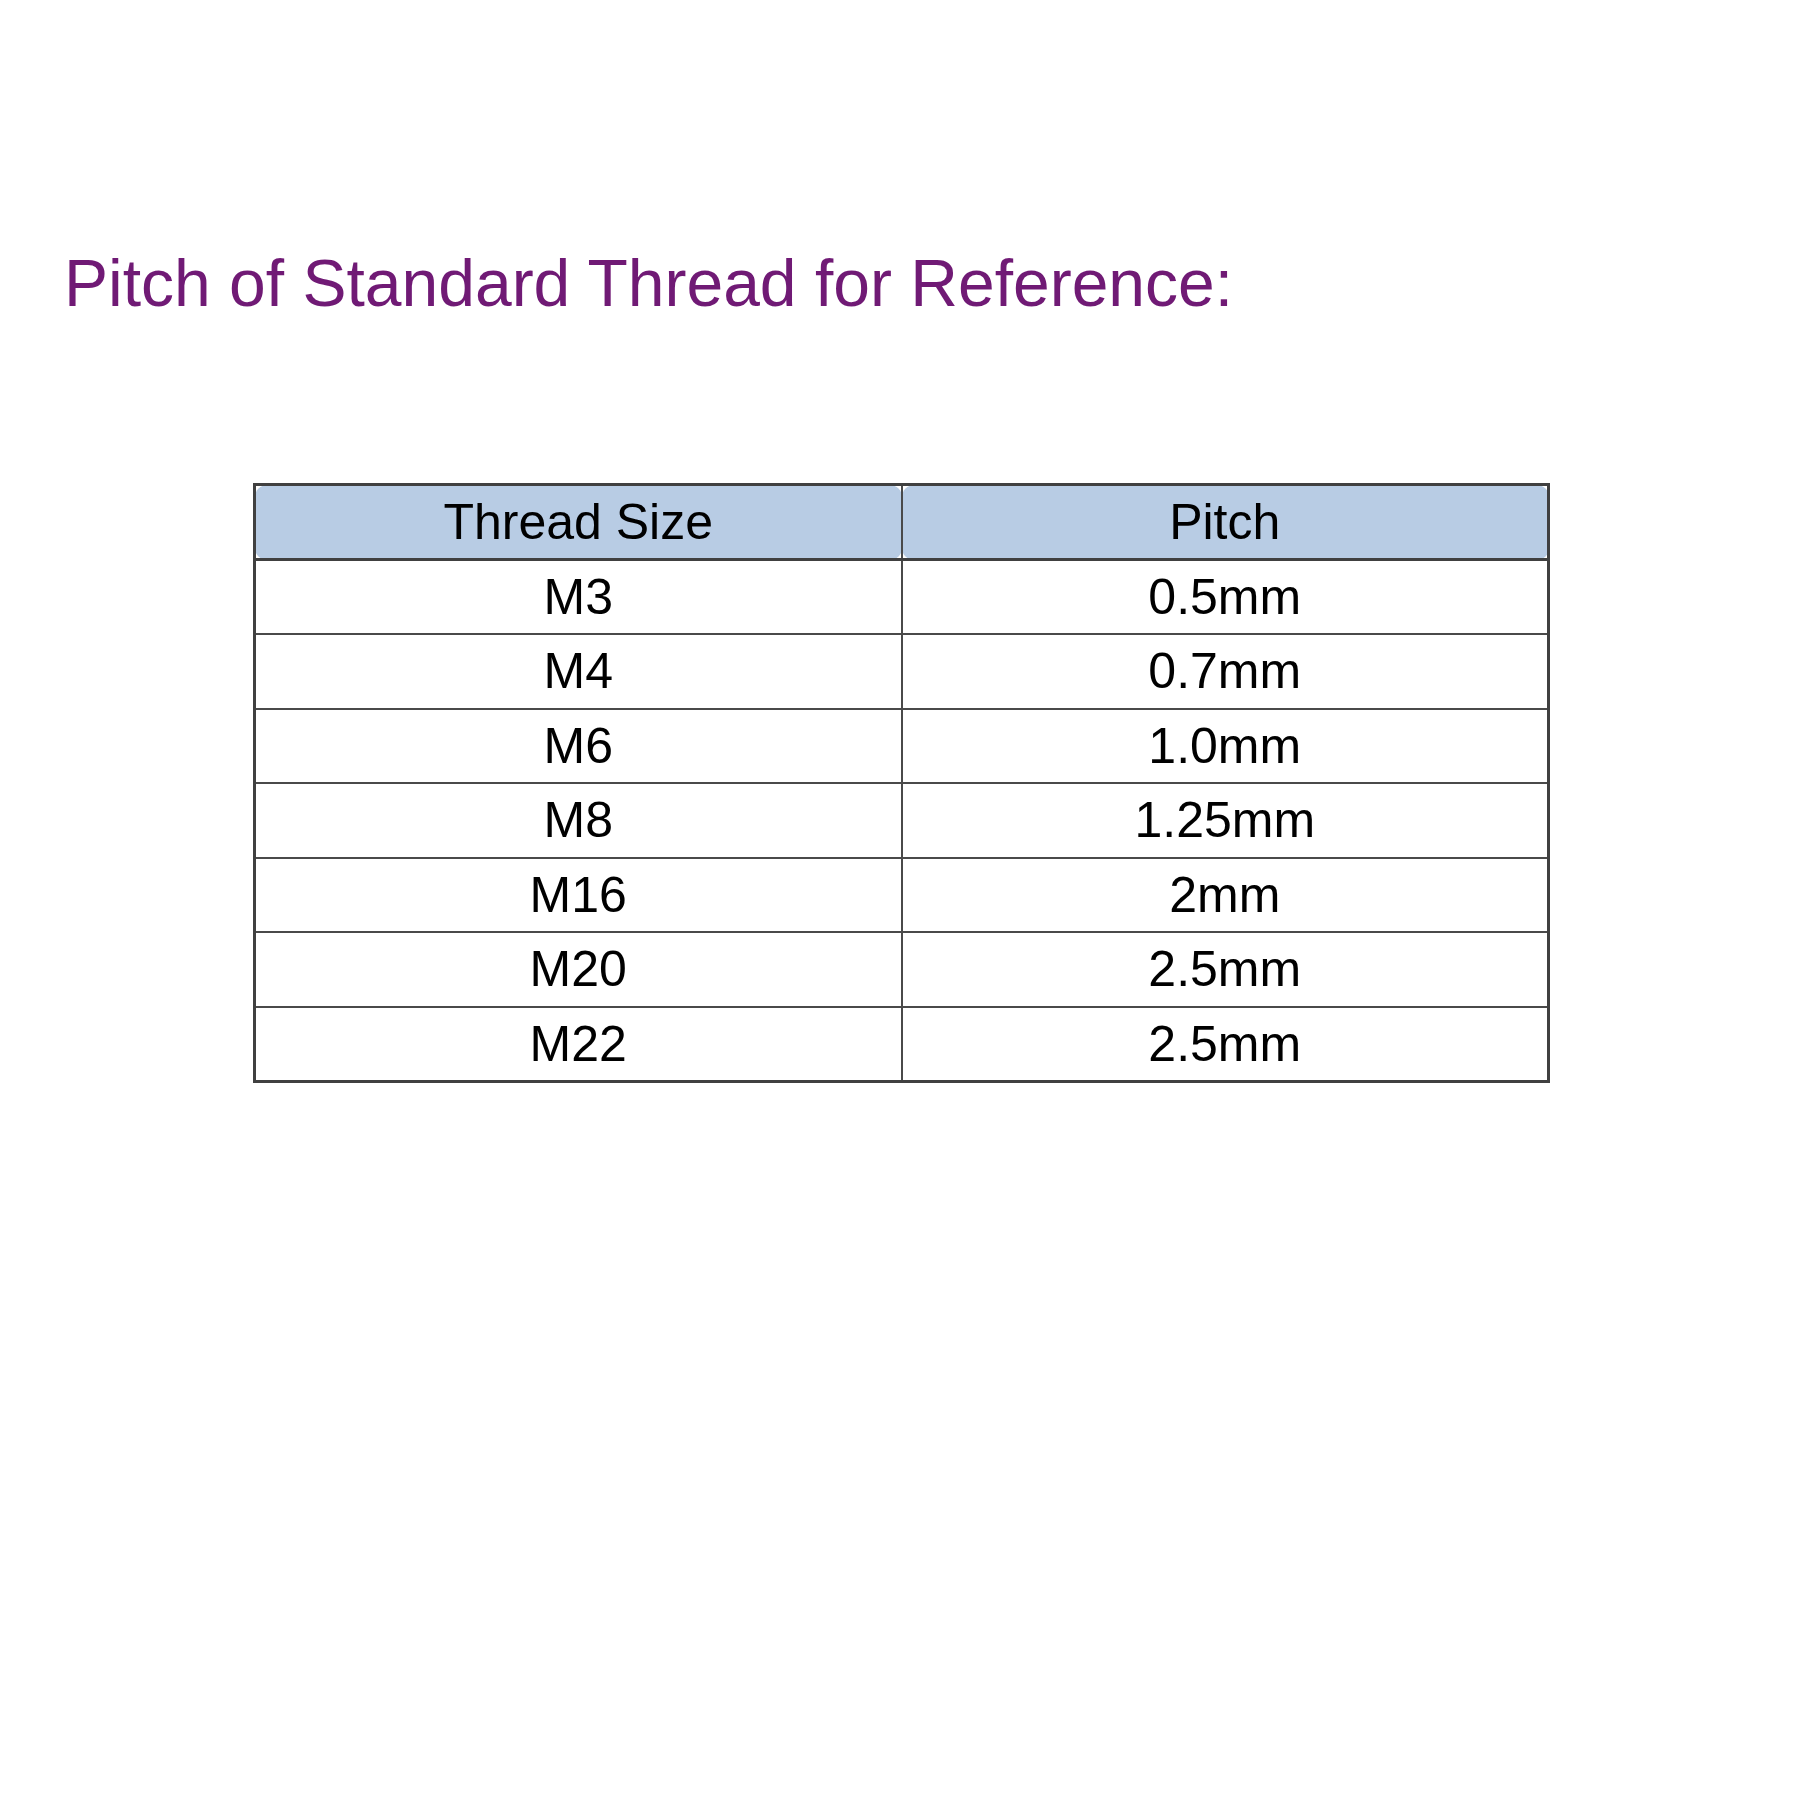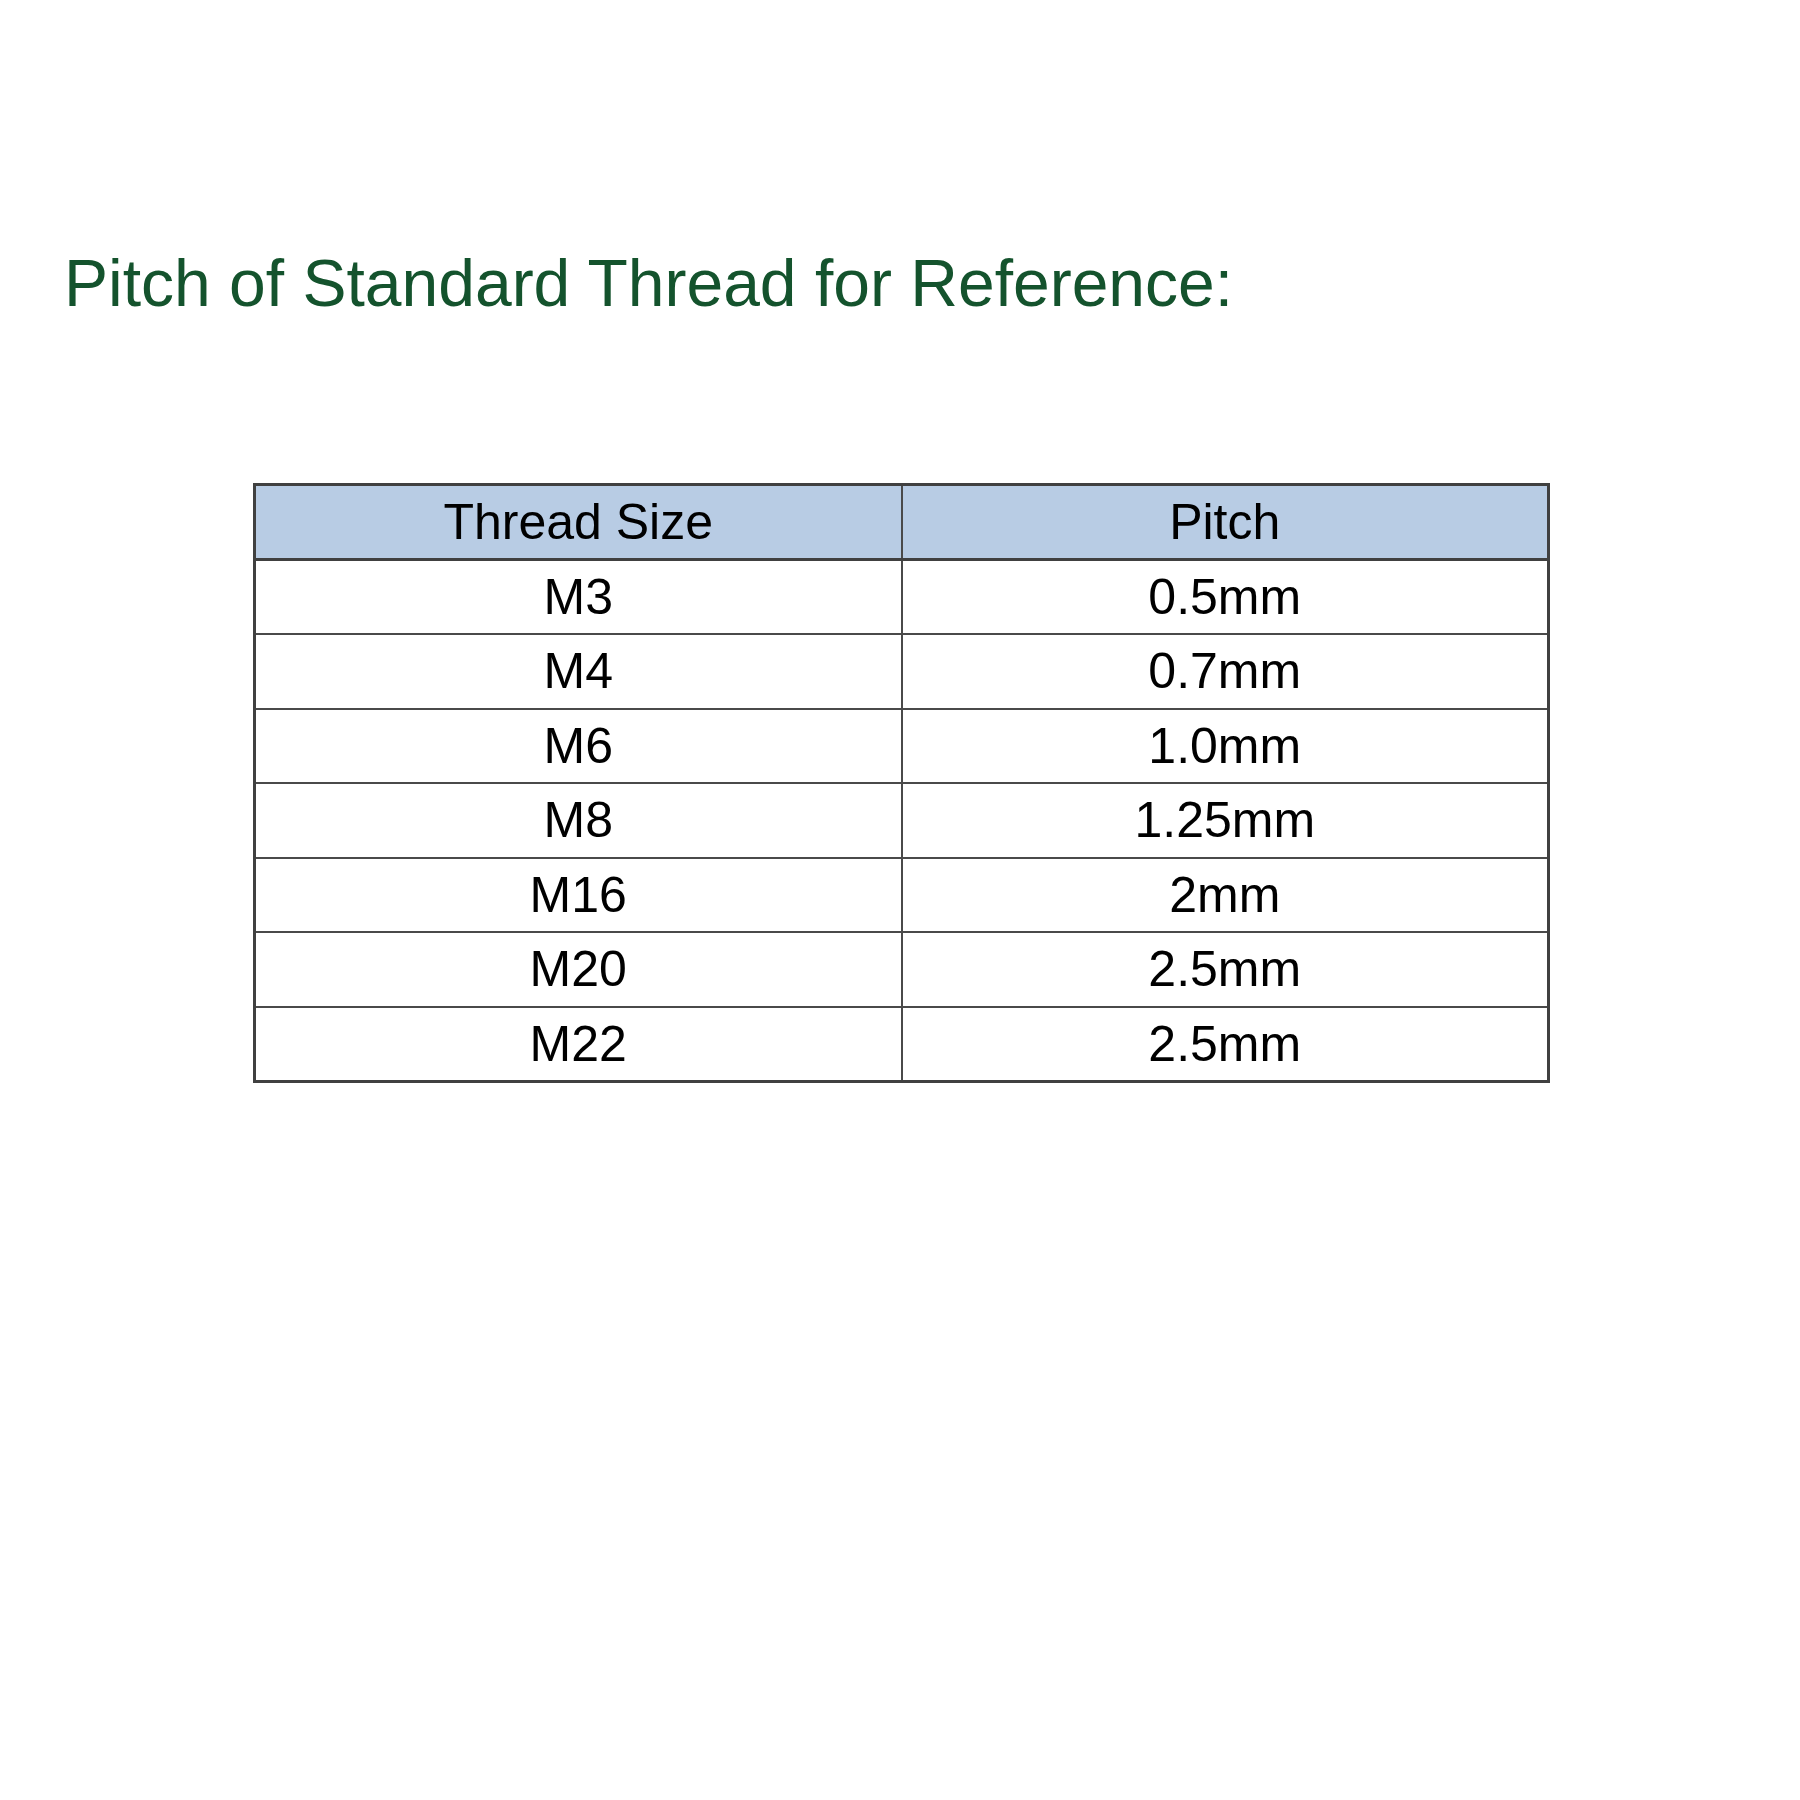--- a/index.html
+++ b/index.html
@@ -16,21 +16,21 @@
     color: #000000;
   }
   .page-title {
     position: absolute;
     left: 64px;
     top: 244px;
     font-size: 66px;
     line-height: 1.2;
     font-weight: 400;
     white-space: nowrap;
-    color: #14532d;
+    color: #701a75;
   }
   table.pitch-table {
     position: absolute;
     left: 253px;
     top: 483px;
     width: 1294px;
     border-collapse: collapse;
     table-layout: fixed;
     border: 3px solid #404040;
   }
@@ -48,20 +48,21 @@
     height: 75px;
   }
   table.pitch-table tbody tr {
     height: 74.5px;
     padding-left: 47px;
   }
   table.pitch-table th {
     background: #b8cce4;
     border-top: 3px solid #404040;
     border-bottom: 3px solid #404040;
+    border-radius: 12px;
   }
 </style>
 </head>
 <body>
 
 <div class="page-title">Pitch of Standard Thread for Reference:</div>
 
 <table class="pitch-table">
   <colgroup>
     <col style="width:647px">

